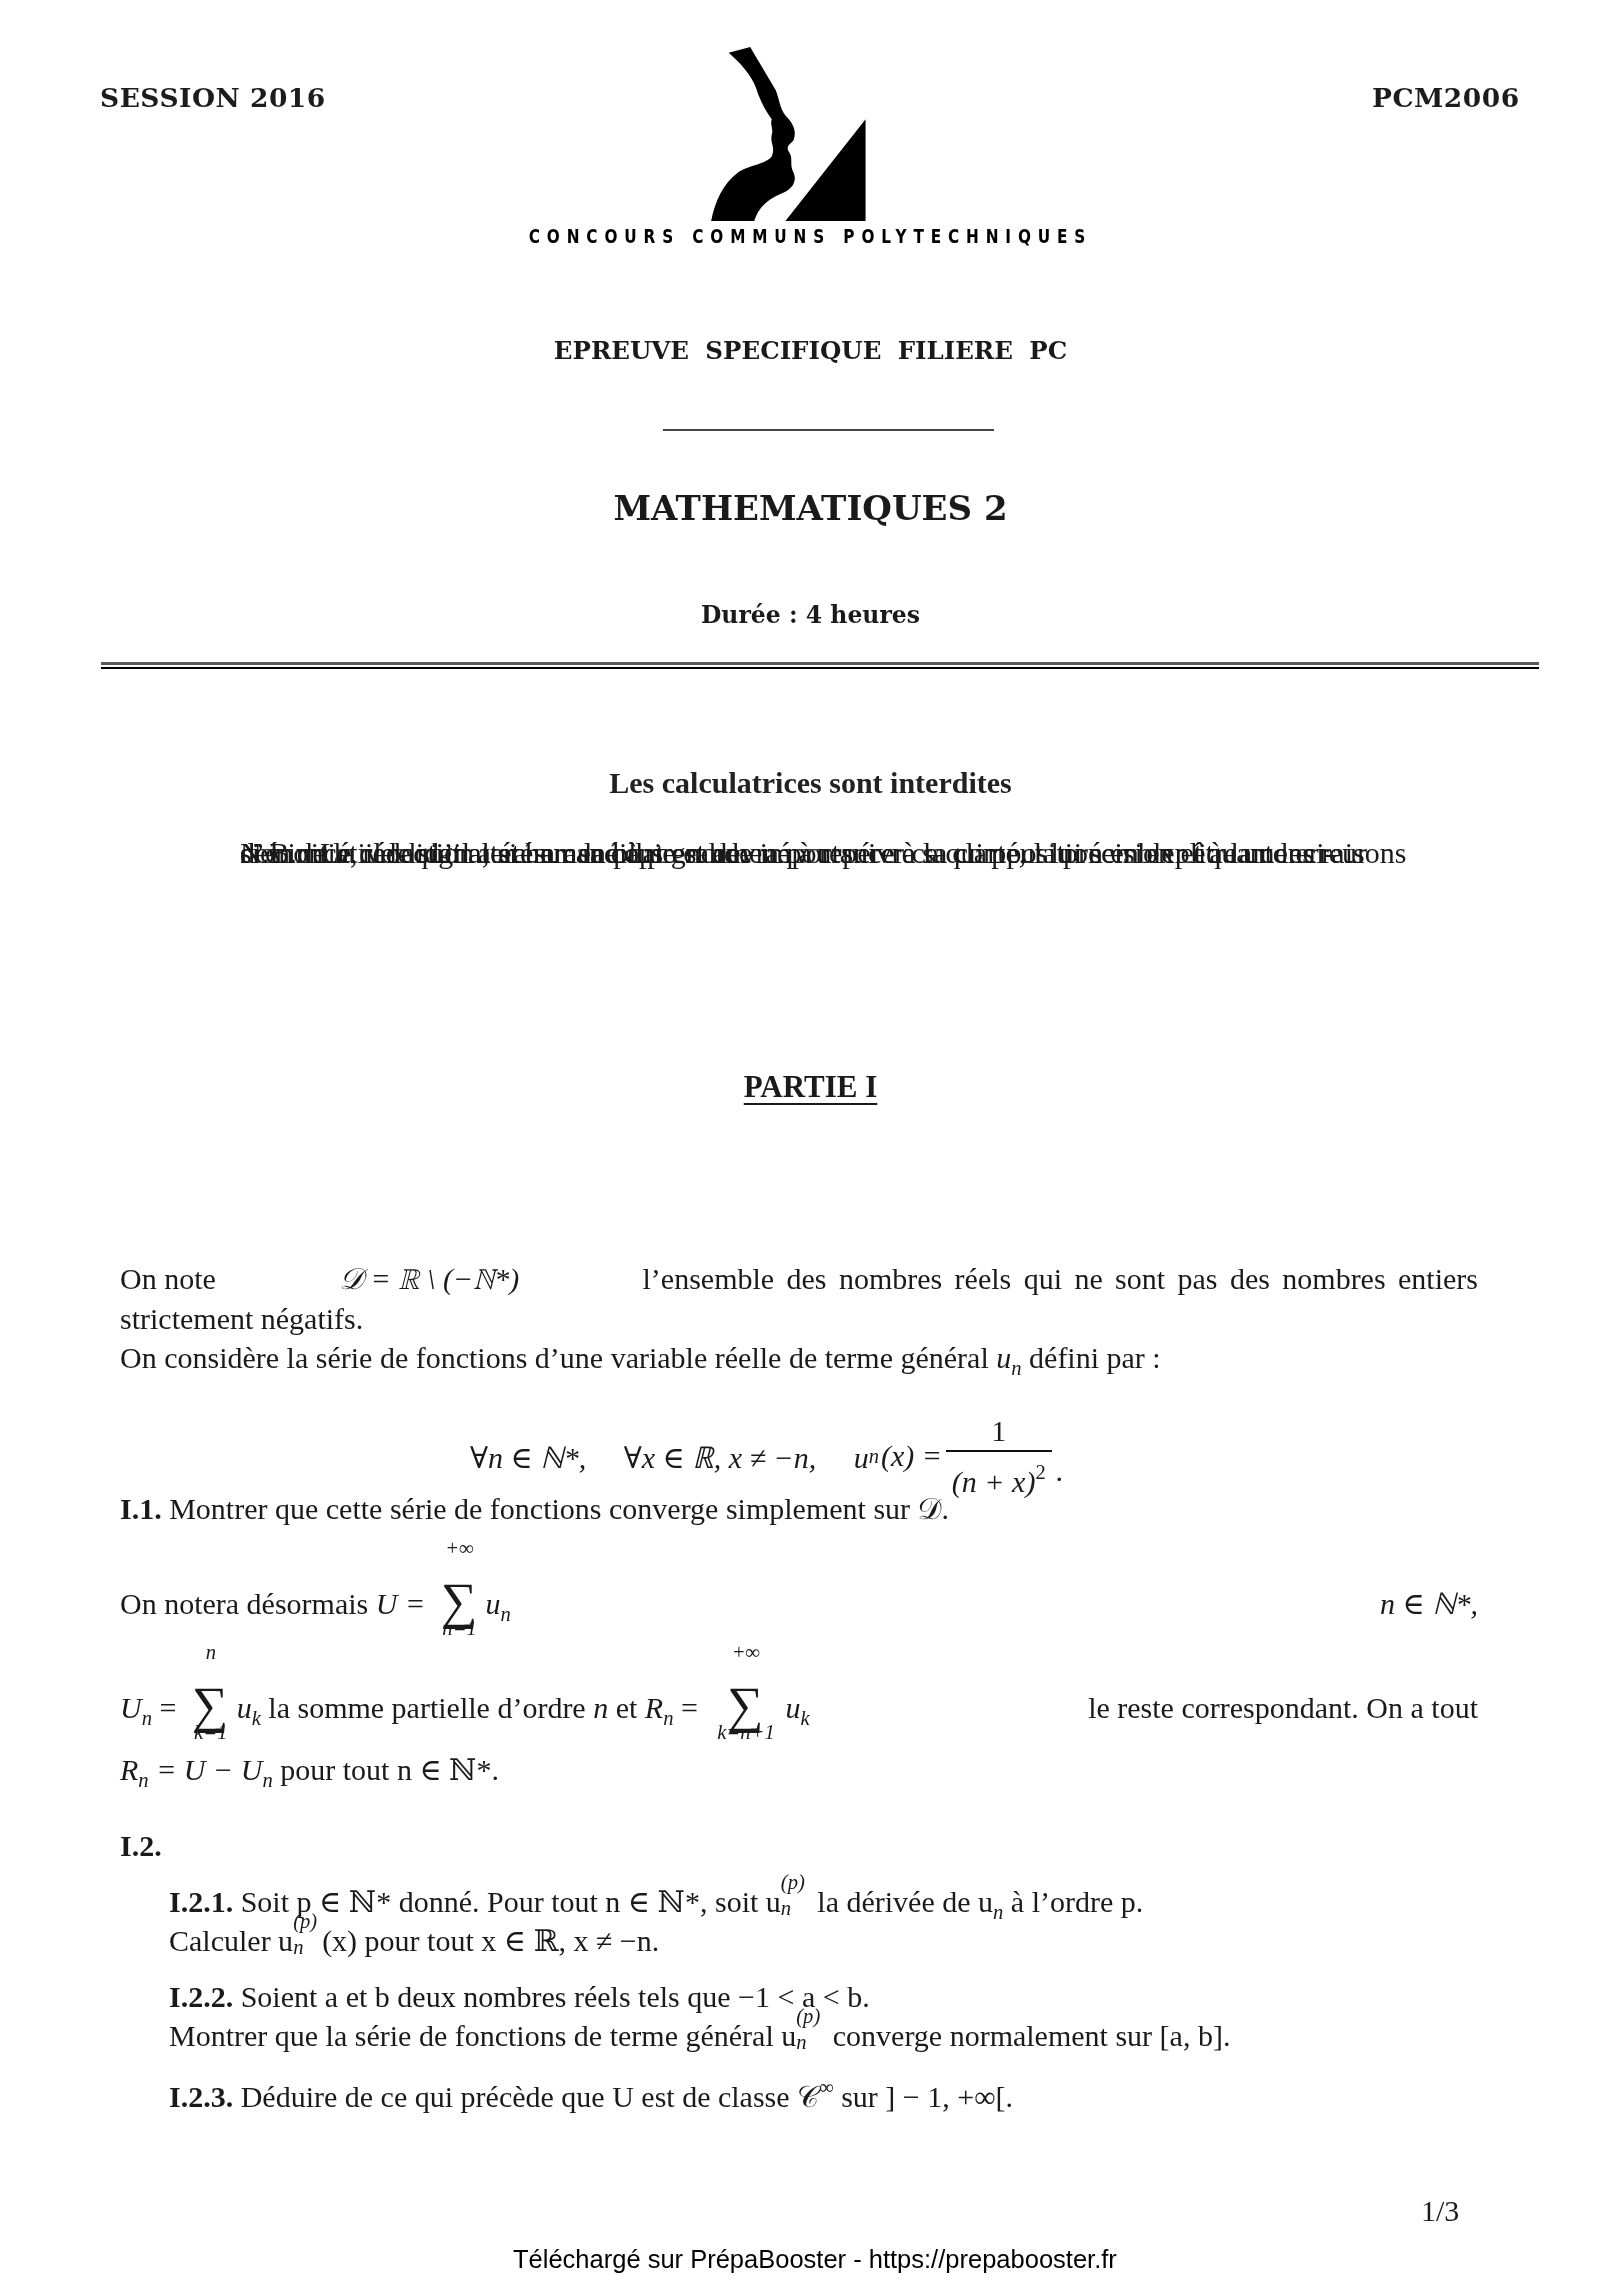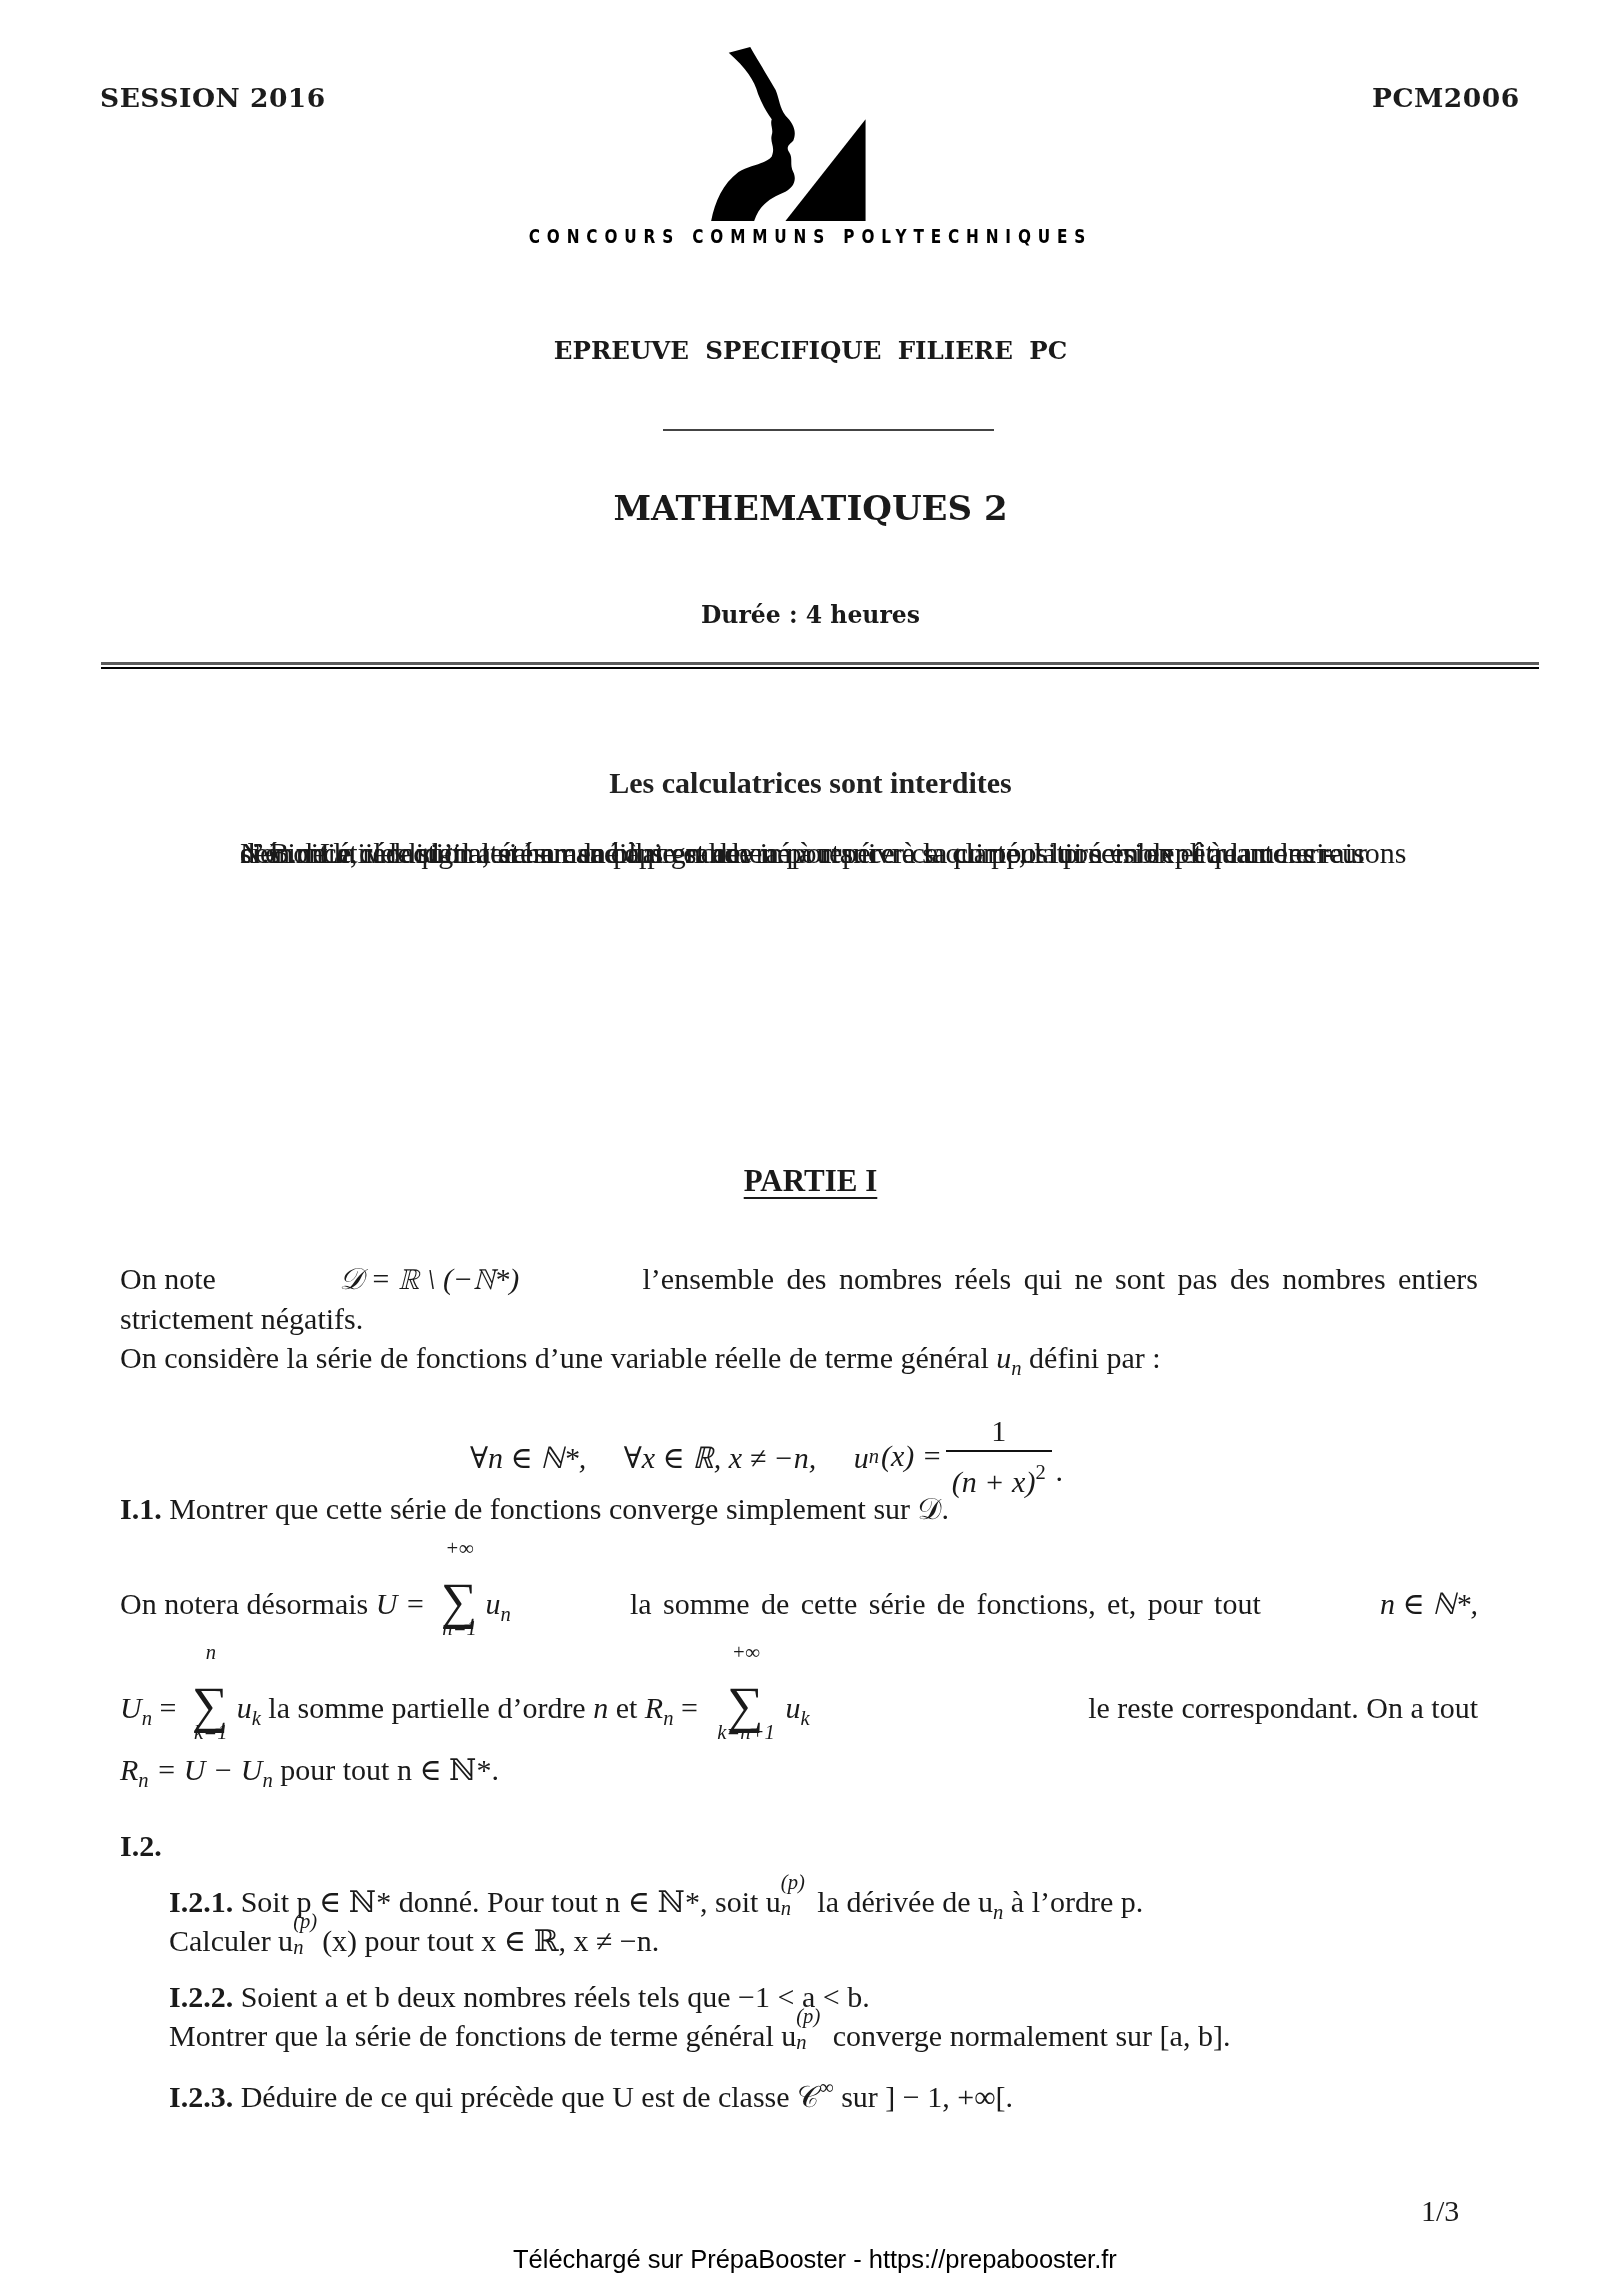--- a/index.html
+++ b/index.html
@@ -61,21 +61,21 @@
 <div class="rule-thin"></div>
 
 <div class="abs center calc" style="top:766px;">Les calculatrices sont interdites</div>
 <div class="para" style="top:833px;">
   <span class="line">N.B. : Le candidat attachera la plus grande importance à la clarté,  la précision et à la conci-</span>
   <span class="line">sion de la rédaction ; si un candidat est amené à repérer ce qui peut lui sembler être une erreur</span>
   <span class="line">d’énoncé, il le signalera sur sa copie et devra poursuivre sa composition en expliquant les raisons</span>
   <span class="line last">des initiatives qu’il a été amené à prendre.</span>
 </div>
 
-<div class="abs center partie" style="top:1163px;">PARTIE I</div>
+<div class="abs center partie" style="top:1069px;">PARTIE I</div>
 
 <div class="line just" style="top:1262px;">
   <span>On note</span>
   <span class="m">𝒟 = ℝ \ (−ℕ*)</span>
   <span style="word-spacing:4.9px;">l’ensemble des nombres réels qui ne sont pas des nombres entiers</span>
 </div>
 <div class="line" style="top:1302px;">strictement négatifs.</div>
 <div class="line" style="top:1341px;">
   <span>On considère la série de fonctions d’une variable réelle de terme général</span>
   <i>u</i><sub>n</sub>
@@ -101,21 +101,20 @@
 <div class="line just" style="top:1578px; align-items:baseline;">
   <span>
     <span>On notera désormais</span>
     <i>U =</i>
     <span class="sum">
       <span class="lim top">+∞</span>
       <span class="sig">∑</span>
       <span class="lim bot">n=1</span>
     </span><i>u</i><sub>n</sub>
   </span>
-  <span style="word-spacing:3.9px;">la somme de cette série de fonctions, et, pour tout</span>
   <i>n ∈ ℕ*,</i>
 </div>
 
 <div class="line just" style="top:1682px; align-items:baseline;">
   <span>
     <i>U</i><sub>n</sub>
     <span>=</span>
     <span class="sum">
       <span class="lim top">n</span>
       <span class="sig">∑</span>

